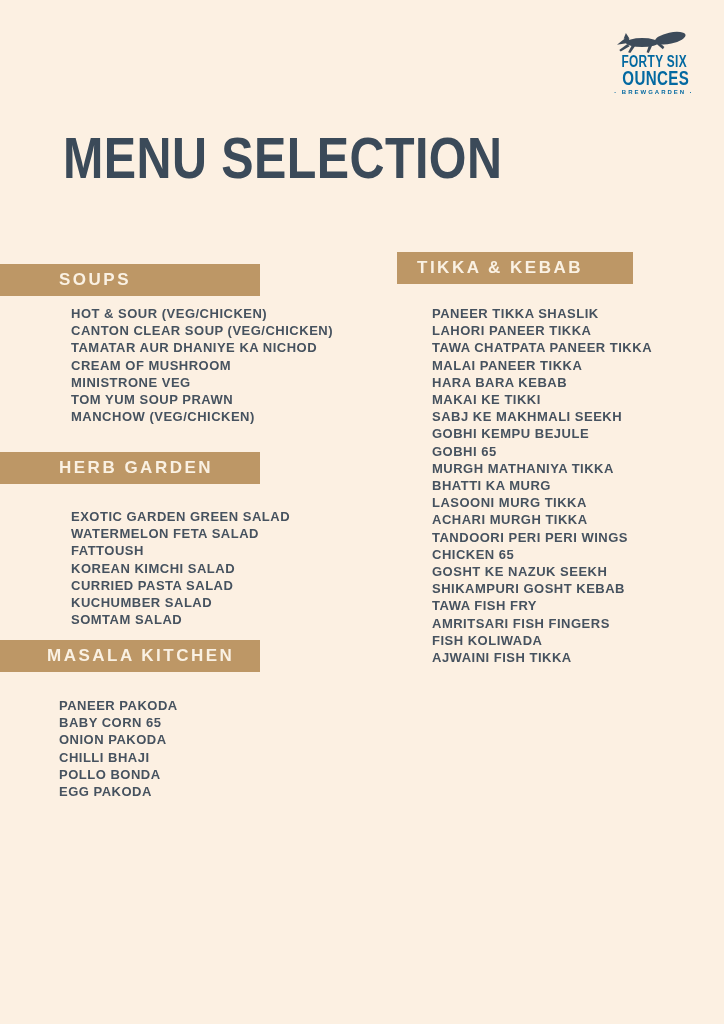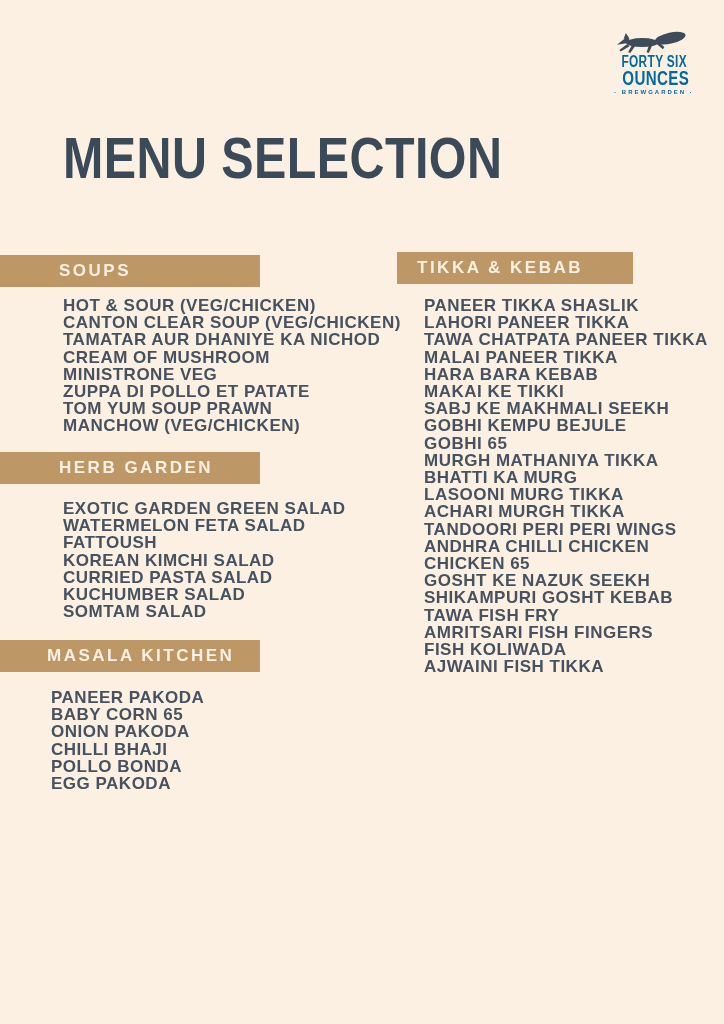--- a/index.html
+++ b/index.html
@@ -22,28 +22,28 @@
     letter-spacing:0.5px; white-space:nowrap;
     transform:scaleX(0.85); transform-origin:left top;
   }
   
   .bar{
     position:absolute; height:32px; background:#bd9766;
     display:flex; align-items:center;
     color:#faf1e3; font-weight:bold; font-size:17px; letter-spacing:2.5px;
     white-space:nowrap;
   }
-  .bar-soups  {left:0;   top:255px; width:260px; padding-left:59px; box-sizing:border-box;}
+  .bar-soups  {left:0;   top:264px; width:260px; padding-left:59px; box-sizing:border-box;}
   .bar-herb   {left:0;   top:452px; width:260px; padding-left:59px; box-sizing:border-box;}
   .bar-masala {left:0;   top:640px; width:260px; padding-left:47px; box-sizing:border-box;}
   .bar-tikka  {left:397px; top:252px; width:236px; padding-left:20px; box-sizing:border-box;}
   
   .menu-list{
-    position:absolute; margin:4px; padding:0; list-style:none;
-    font-weight:bold; font-size:17px; line-height:17.2px;
+    position:absolute; margin:12px; padding:0; list-style:none;
+    font-weight:bold; font-size:13px; line-height:17.2px;
     letter-spacing:0.5px; color:#46525f; white-space:nowrap;
   }
   .list-soups  {left:59px;  top:293px;}
   .list-herb   {left:59px;  top:496px;}
   .list-masala {left:47px;  top:685px;}
   .list-tikka  {left:420px; top:293px;}
 </style>
 </head>
 <body>
 
@@ -72,21 +72,20 @@
   <section>
     <div class="bar bar-soups">
       <span>SOUPS</span>
     </div>
     <ul class="menu-list list-soups">
         <li>HOT &amp; SOUR (VEG/CHICKEN)</li>
         <li>CANTON CLEAR SOUP (VEG/CHICKEN)</li>
         <li>TAMATAR AUR DHANIYE KA NICHOD</li>
         <li>CREAM OF MUSHROOM</li>
         <li>MINISTRONE VEG</li>
-        <li>ZUPPA DI POLLO ET PATATE</li>
         <li>TOM YUM SOUP PRAWN</li>
         <li>MANCHOW (VEG/CHICKEN)</li>
       </ul>
   </section>
 
   <section>
     <div class="bar bar-herb">
       <span>HERB GARDEN</span>
     </div>
     <ul class="menu-list list-herb">
@@ -126,21 +125,20 @@
         <li>HARA BARA KEBAB</li>
         <li>MAKAI KE TIKKI</li>
         <li>SABJ KE MAKHMALI SEEKH</li>
         <li>GOBHI KEMPU BEJULE</li>
         <li>GOBHI 65</li>
         <li>MURGH MATHANIYA TIKKA</li>
         <li>BHATTI KA MURG</li>
         <li>LASOONI MURG TIKKA</li>
         <li>ACHARI MURGH TIKKA</li>
         <li>TANDOORI PERI PERI WINGS</li>
-        <li>ANDHRA CHILLI CHICKEN</li>
         <li>CHICKEN 65</li>
         <li>GOSHT KE NAZUK SEEKH</li>
         <li>SHIKAMPURI GOSHT KEBAB</li>
         <li>TAWA FISH FRY</li>
         <li>AMRITSARI FISH FINGERS</li>
         <li>FISH KOLIWADA</li>
         <li>AJWAINI FISH TIKKA</li>
       </ul>
   </section>
 

